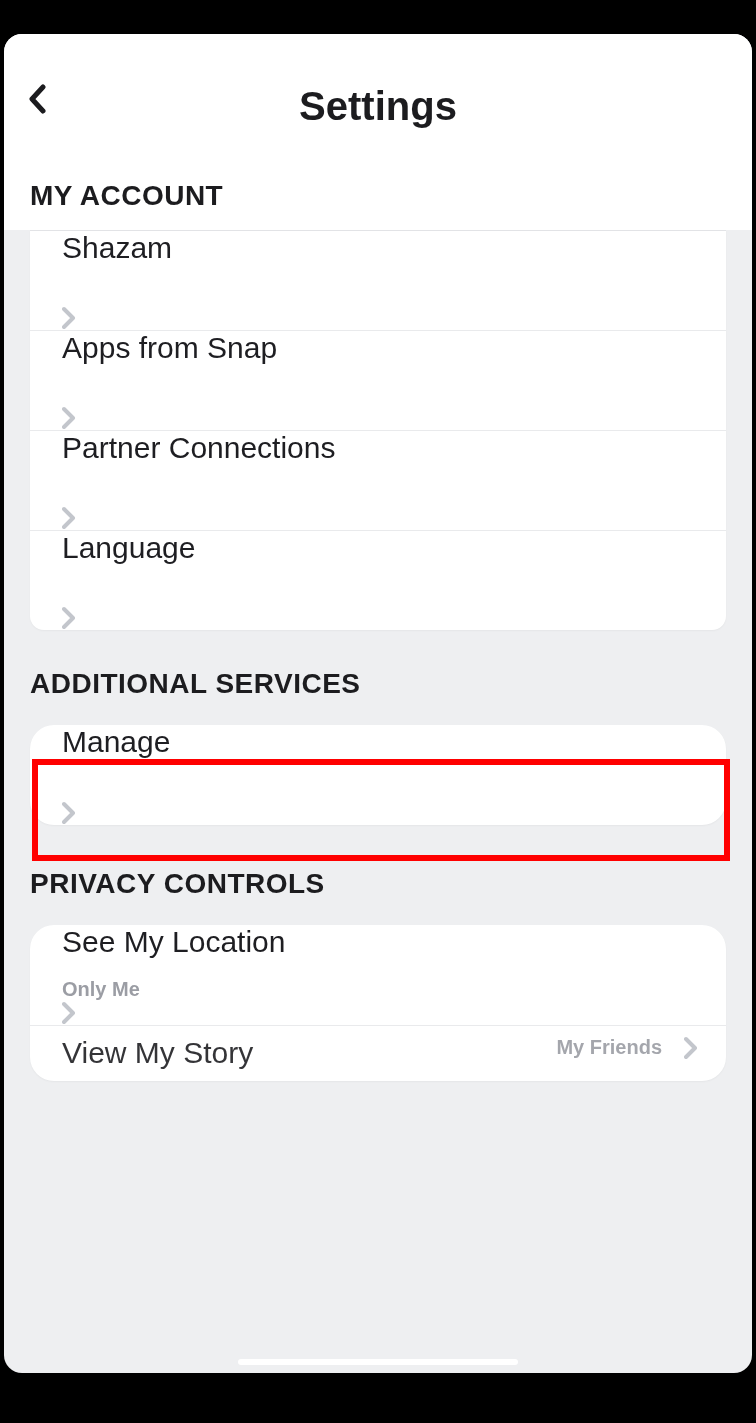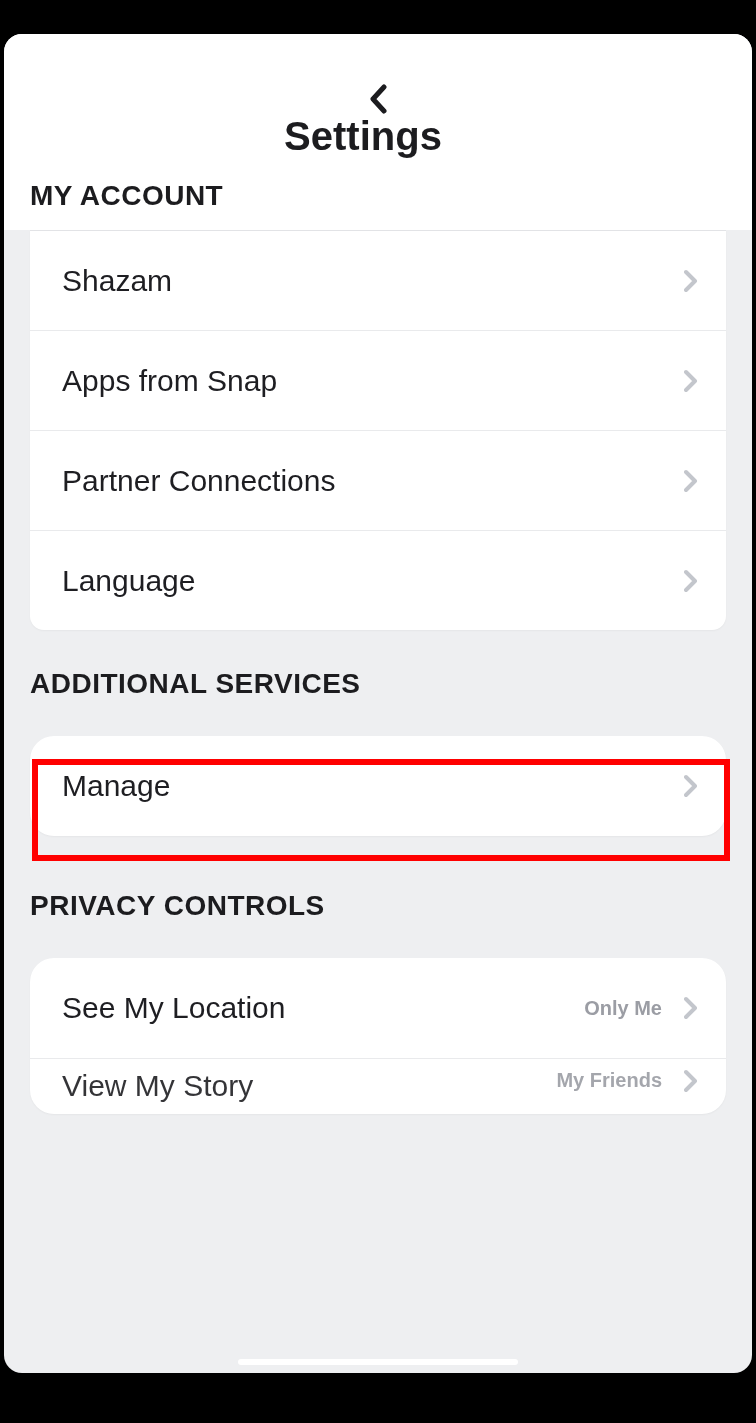--- a/index.html
+++ b/index.html
@@ -21,24 +21,23 @@
       overflow: hidden;
     }
     .header {
       background: #fff;
       padding-top: 50px;
       padding-bottom: 0;
       position: relative;
     }
     .title-row {
       display: flex;
-      align-items: center;
+      align-items: flex-start;
       height: 78px;
       padding: 0 18px 12px 18px;
-      flex-direction: column;
     }
     .back {
       width: 30px;
       height: 30px;
       display: flex;
       align-items: center;
       justify-content: center;
     }
     .title {
       flex: 1;
@@ -55,36 +54,37 @@
       color: #1c1c1f;
       letter-spacing: 0.5px;
       padding: 18px 26px 18px 26px;
     }
     .section-header.standalone {
       background: transparent;
       padding: 38px 26px 20px 26px;
     }
     .card {
       background: #fff;
-      margin: 16px 26px;
+      margin: 5px 26px;
       border-radius: 24px;
       overflow: hidden;
       box-shadow: 0 1px 2px rgba(0,0,0,0.04);
     }
     .card.first {
       margin: 0 26px;
       border-radius: 0 0 14px 14px;
     }
     .row {
       display: flex;
-      align-items: center;
+      align-items: flex-start;
       height: 100px;
       padding: 0 28px 0 32px;
       border-top: 1px solid #e9eaec;
       position: relative;
+      flex-direction: column;
     }
     .row:first-child { border-top: none; }
     .card.first .row:first-child { border-top: 1px solid #e2e3e6; }
     .row-label {
       flex: 1;
       font-size: 30px;
       color: #1e1e22;
       font-weight: 400;
     }
     .row-value {

